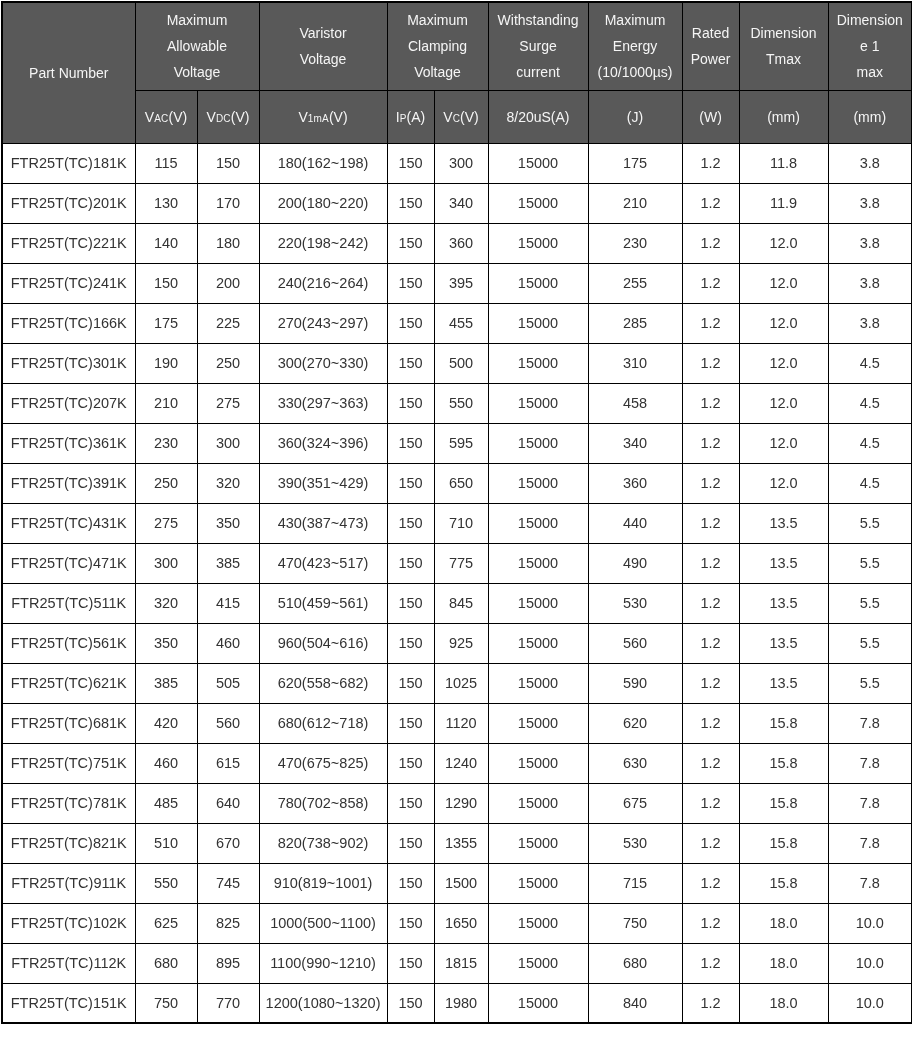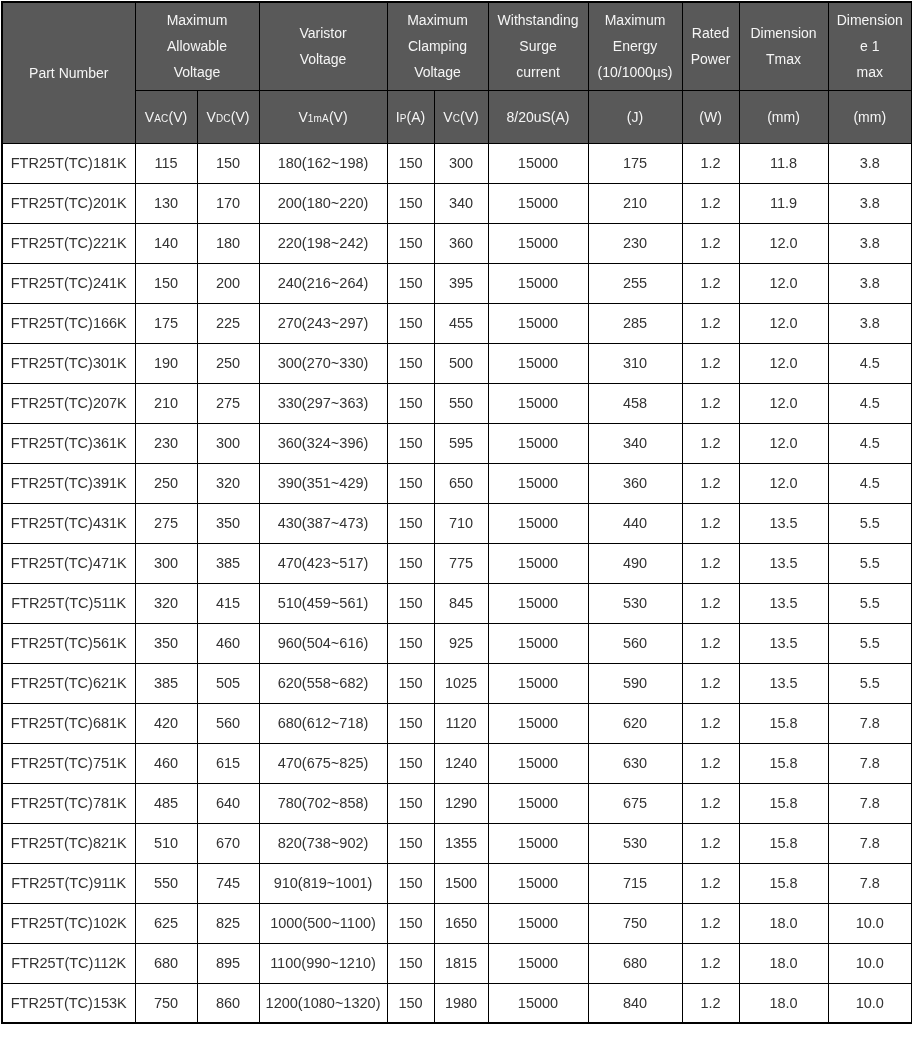--- a/index.html
+++ b/index.html
@@ -383,23 +383,23 @@
           <td>1100(990~1210)</td>
           <td>150</td>
           <td>1815</td>
           <td>15000</td>
           <td>680</td>
           <td>1.2</td>
           <td>18.0</td>
           <td>10.0</td>
         </tr>
         <tr>
-          <td>FTR25T(TC)153K</td>
+          <td>FTR25T(TC)151K</td>
           <td>750</td>
-          <td>860</td>
+          <td>770</td>
           <td>1200(1080~1320)</td>
           <td>150</td>
           <td>1980</td>
           <td>15000</td>
           <td>840</td>
           <td>1.2</td>
           <td>18.0</td>
           <td>10.0</td>
         </tr>
       </tbody>

